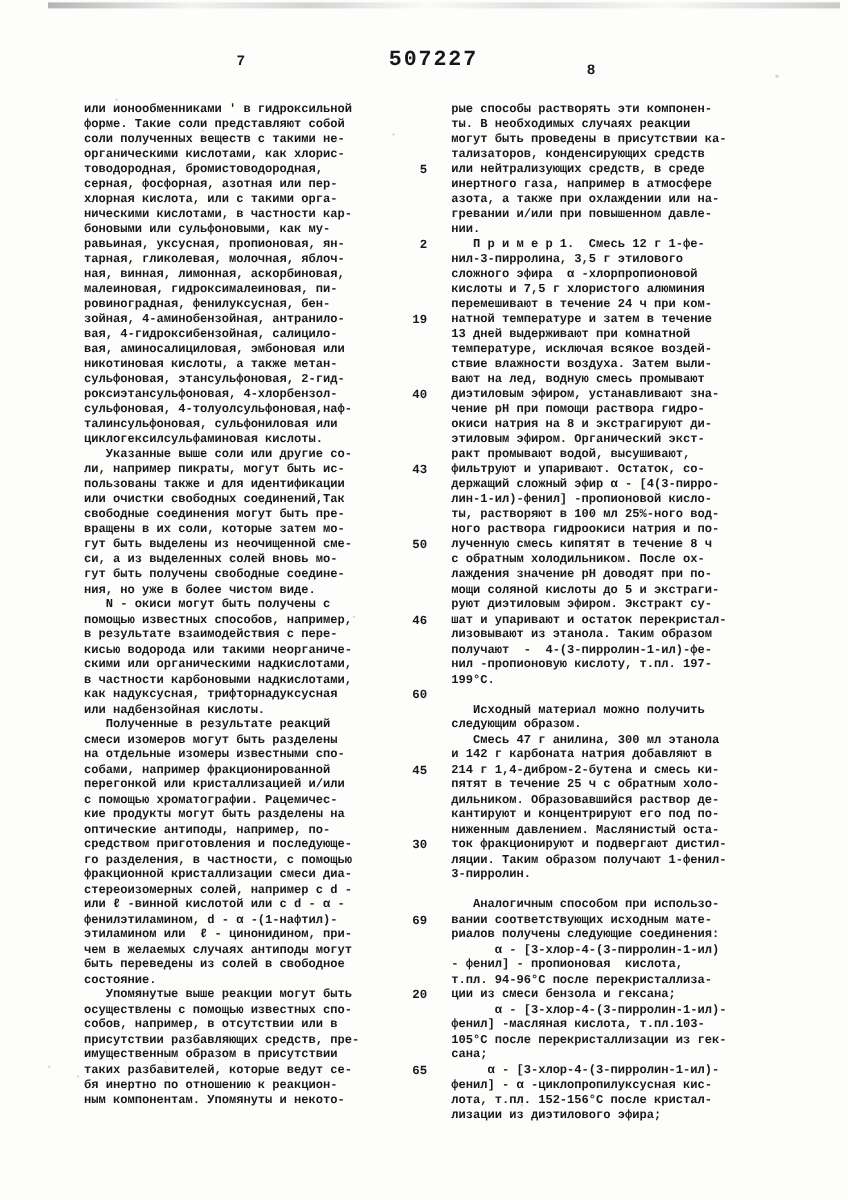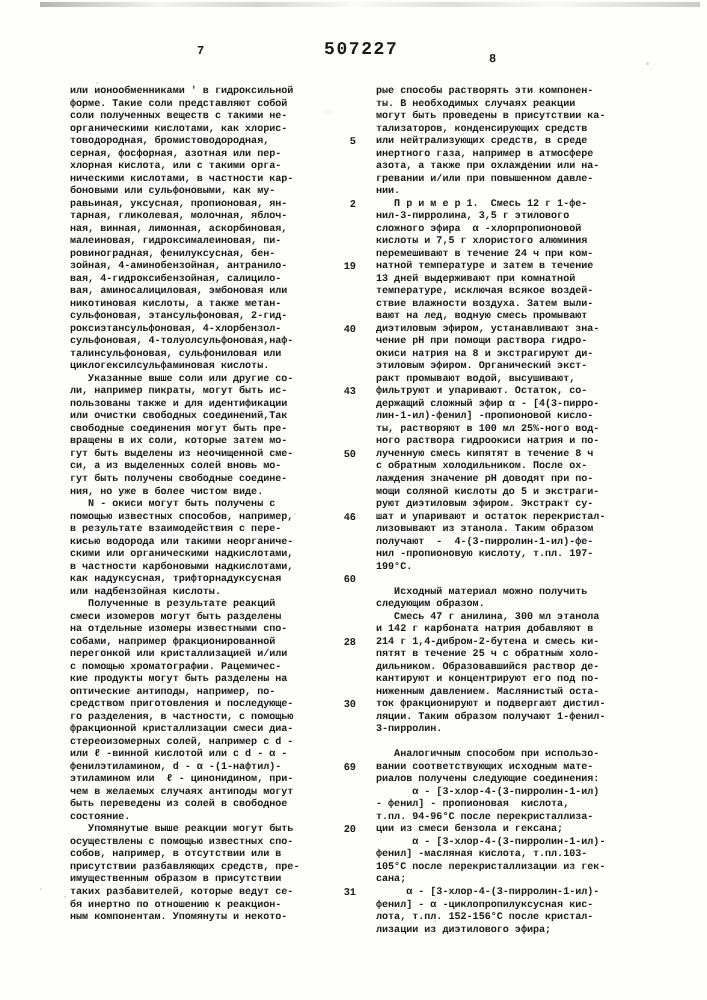--- a/index.html
+++ b/index.html
@@ -167,40 +167,40 @@
       <span class="gn">46</span>
       <span class="gn blank">&nbsp;</span>
       <span class="gn blank">&nbsp;</span>
       <span class="gn blank">&nbsp;</span>
       <span class="gn blank">&nbsp;</span>
       <span class="gn">60</span>
       <span class="gn blank">&nbsp;</span>
       <span class="gn blank">&nbsp;</span>
       <span class="gn blank">&nbsp;</span>
       <span class="gn blank">&nbsp;</span>
-      <span class="gn">28</span>
+      <span class="gn">45</span>
       <span class="gn blank">&nbsp;</span>
       <span class="gn blank">&nbsp;</span>
       <span class="gn blank">&nbsp;</span>
       <span class="gn blank">&nbsp;</span>
       <span class="gn">30</span>
       <span class="gn blank">&nbsp;</span>
       <span class="gn blank">&nbsp;</span>
       <span class="gn blank">&nbsp;</span>
       <span class="gn blank">&nbsp;</span>
       <span class="gn">69</span>
       <span class="gn blank">&nbsp;</span>
       <span class="gn blank">&nbsp;</span>
       <span class="gn blank">&nbsp;</span>
       <span class="gn blank">&nbsp;</span>
       <span class="gn">20</span>
       <span class="gn blank">&nbsp;</span>
       <span class="gn blank">&nbsp;</span>
       <span class="gn blank">&nbsp;</span>
       <span class="gn blank">&nbsp;</span>
-      <span class="gn">31</span>
+      <span class="gn">65</span>
       <span class="gn blank">&nbsp;</span>
       <span class="gn blank">&nbsp;</span>
       <span class="gn blank">&nbsp;</span>
     </div>
   <div class="col col-right" id="col-right"><span class="ln">рые способы растворять эти компонен-</span><span class="ln">ты. В необходимых случаях реакции</span><span class="ln">могут быть проведены в присутствии ка-</span><span class="ln">тализаторов, конденсирующих средств</span><span class="ln">или нейтрализующих средств, в среде</span><span class="ln">инертного газа, например в атмосфере</span><span class="ln">азота, а также при охлаждении или на-</span><span class="ln">гревании и/или при повышенном давле-</span><span class="ln">нии.</span><span class="ln">   П р и м е р 1.  Смесь 12 г 1-фе-</span><span class="ln">нил-3-пирролина, 3,5 г этилового</span><span class="ln">сложного эфира  α -хлорпропионовой</span><span class="ln">кислоты и 7,5 г хлористого алюминия</span><span class="ln">перемешивают в течение 24 ч при ком-</span><span class="ln">натной температуре и затем в течение</span><span class="ln">13 дней выдерживают при комнатной</span><span class="ln">температуре, исключая всякое воздей-</span><span class="ln">ствие влажности воздуха. Затем выли-</span><span class="ln">вают на лед, водную смесь промывают</span><span class="ln">диэтиловым эфиром, устанавливают зна-</span><span class="ln">чение рН при помощи раствора гидро-</span><span class="ln">окиси натрия на 8 и экстрагируют ди-</span><span class="ln">этиловым эфиром. Органический экст-</span><span class="ln">ракт промывают водой, высушивают,</span><span class="ln">фильтруют и упаривают. Остаток, со-</span><span class="ln">держащий сложный эфир α - [4(3-пирро-</span><span class="ln">лин-1-ил)-фенил] -пропионовой кисло-</span><span class="ln">ты, растворяют в 100 мл 25%-ного вод-</span><span class="ln">ного раствора гидроокиси натрия и по-</span><span class="ln">лученную смесь кипятят в течение 8 ч</span><span class="ln">с обратным холодильником. После ох-</span><span class="ln">лаждения значение рН доводят при по-</span><span class="ln">мощи соляной кислоты до 5 и экстраги-</span><span class="ln">руют диэтиловым эфиром. Экстракт су-</span><span class="ln">шат и упаривают и остаток перекристал-</span><span class="ln">лизовывают из этанола. Таким образом</span><span class="ln">получают  -  4-(3-пирролин-1-ил)-фе-</span><span class="ln">нил -пропионовую кислоту, т.пл. 197-</span><span class="ln">199°С.</span><span class="ln">&nbsp;</span><span class="ln">   Исходный материал можно получить</span><span class="ln">следующим образом.</span><span class="ln">   Смесь 47 г анилина, 300 мл этанола</span><span class="ln">и 142 г карбоната натрия добавляют в</span><span class="ln">214 г 1,4-дибром-2-бутена и смесь ки-</span><span class="ln">пятят в течение 25 ч с обратным холо-</span><span class="ln">дильником. Образовавшийся раствор де-</span><span class="ln">кантируют и концентрируют его под по-</span><span class="ln">ниженным давлением. Маслянистый оста-</span><span class="ln">ток фракционируют и подвергают дистил-</span><span class="ln">ляции. Таким образом получают 1-фенил-</span><span class="ln">3-пирролин.</span><span class="ln">&nbsp;</span><span class="ln">   Аналогичным способом при использо-</span><span class="ln">вании соответствующих исходным мате-</span><span class="ln">риалов получены следующие соединения:</span><span class="ln">      α - [3-хлор-4-(3-пирролин-1-ил)</span><span class="ln">- фенил] - пропионовая  кислота,</span><span class="ln">т.пл. 94-96°С после перекристаллиза-</span><span class="ln">ции из смеси бензола и гексана;</span><span class="ln">      α - [3-хлор-4-(3-пирролин-1-ил)-</span><span class="ln">фенил] -масляная кислота, т.пл.103-</span><span class="ln">105°С после перекристаллизации из гек-</span><span class="ln">сана;</span><span class="ln">     α - [3-хлор-4-(3-пирролин-1-ил)-</span><span class="ln">фенил] - α -циклопропилуксусная кис-</span><span class="ln">лота, т.пл. 152-156°С после кристал-</span><span class="ln">лизации из диэтилового эфира;</span></div>
 
 </div>
 
 </body></html>

